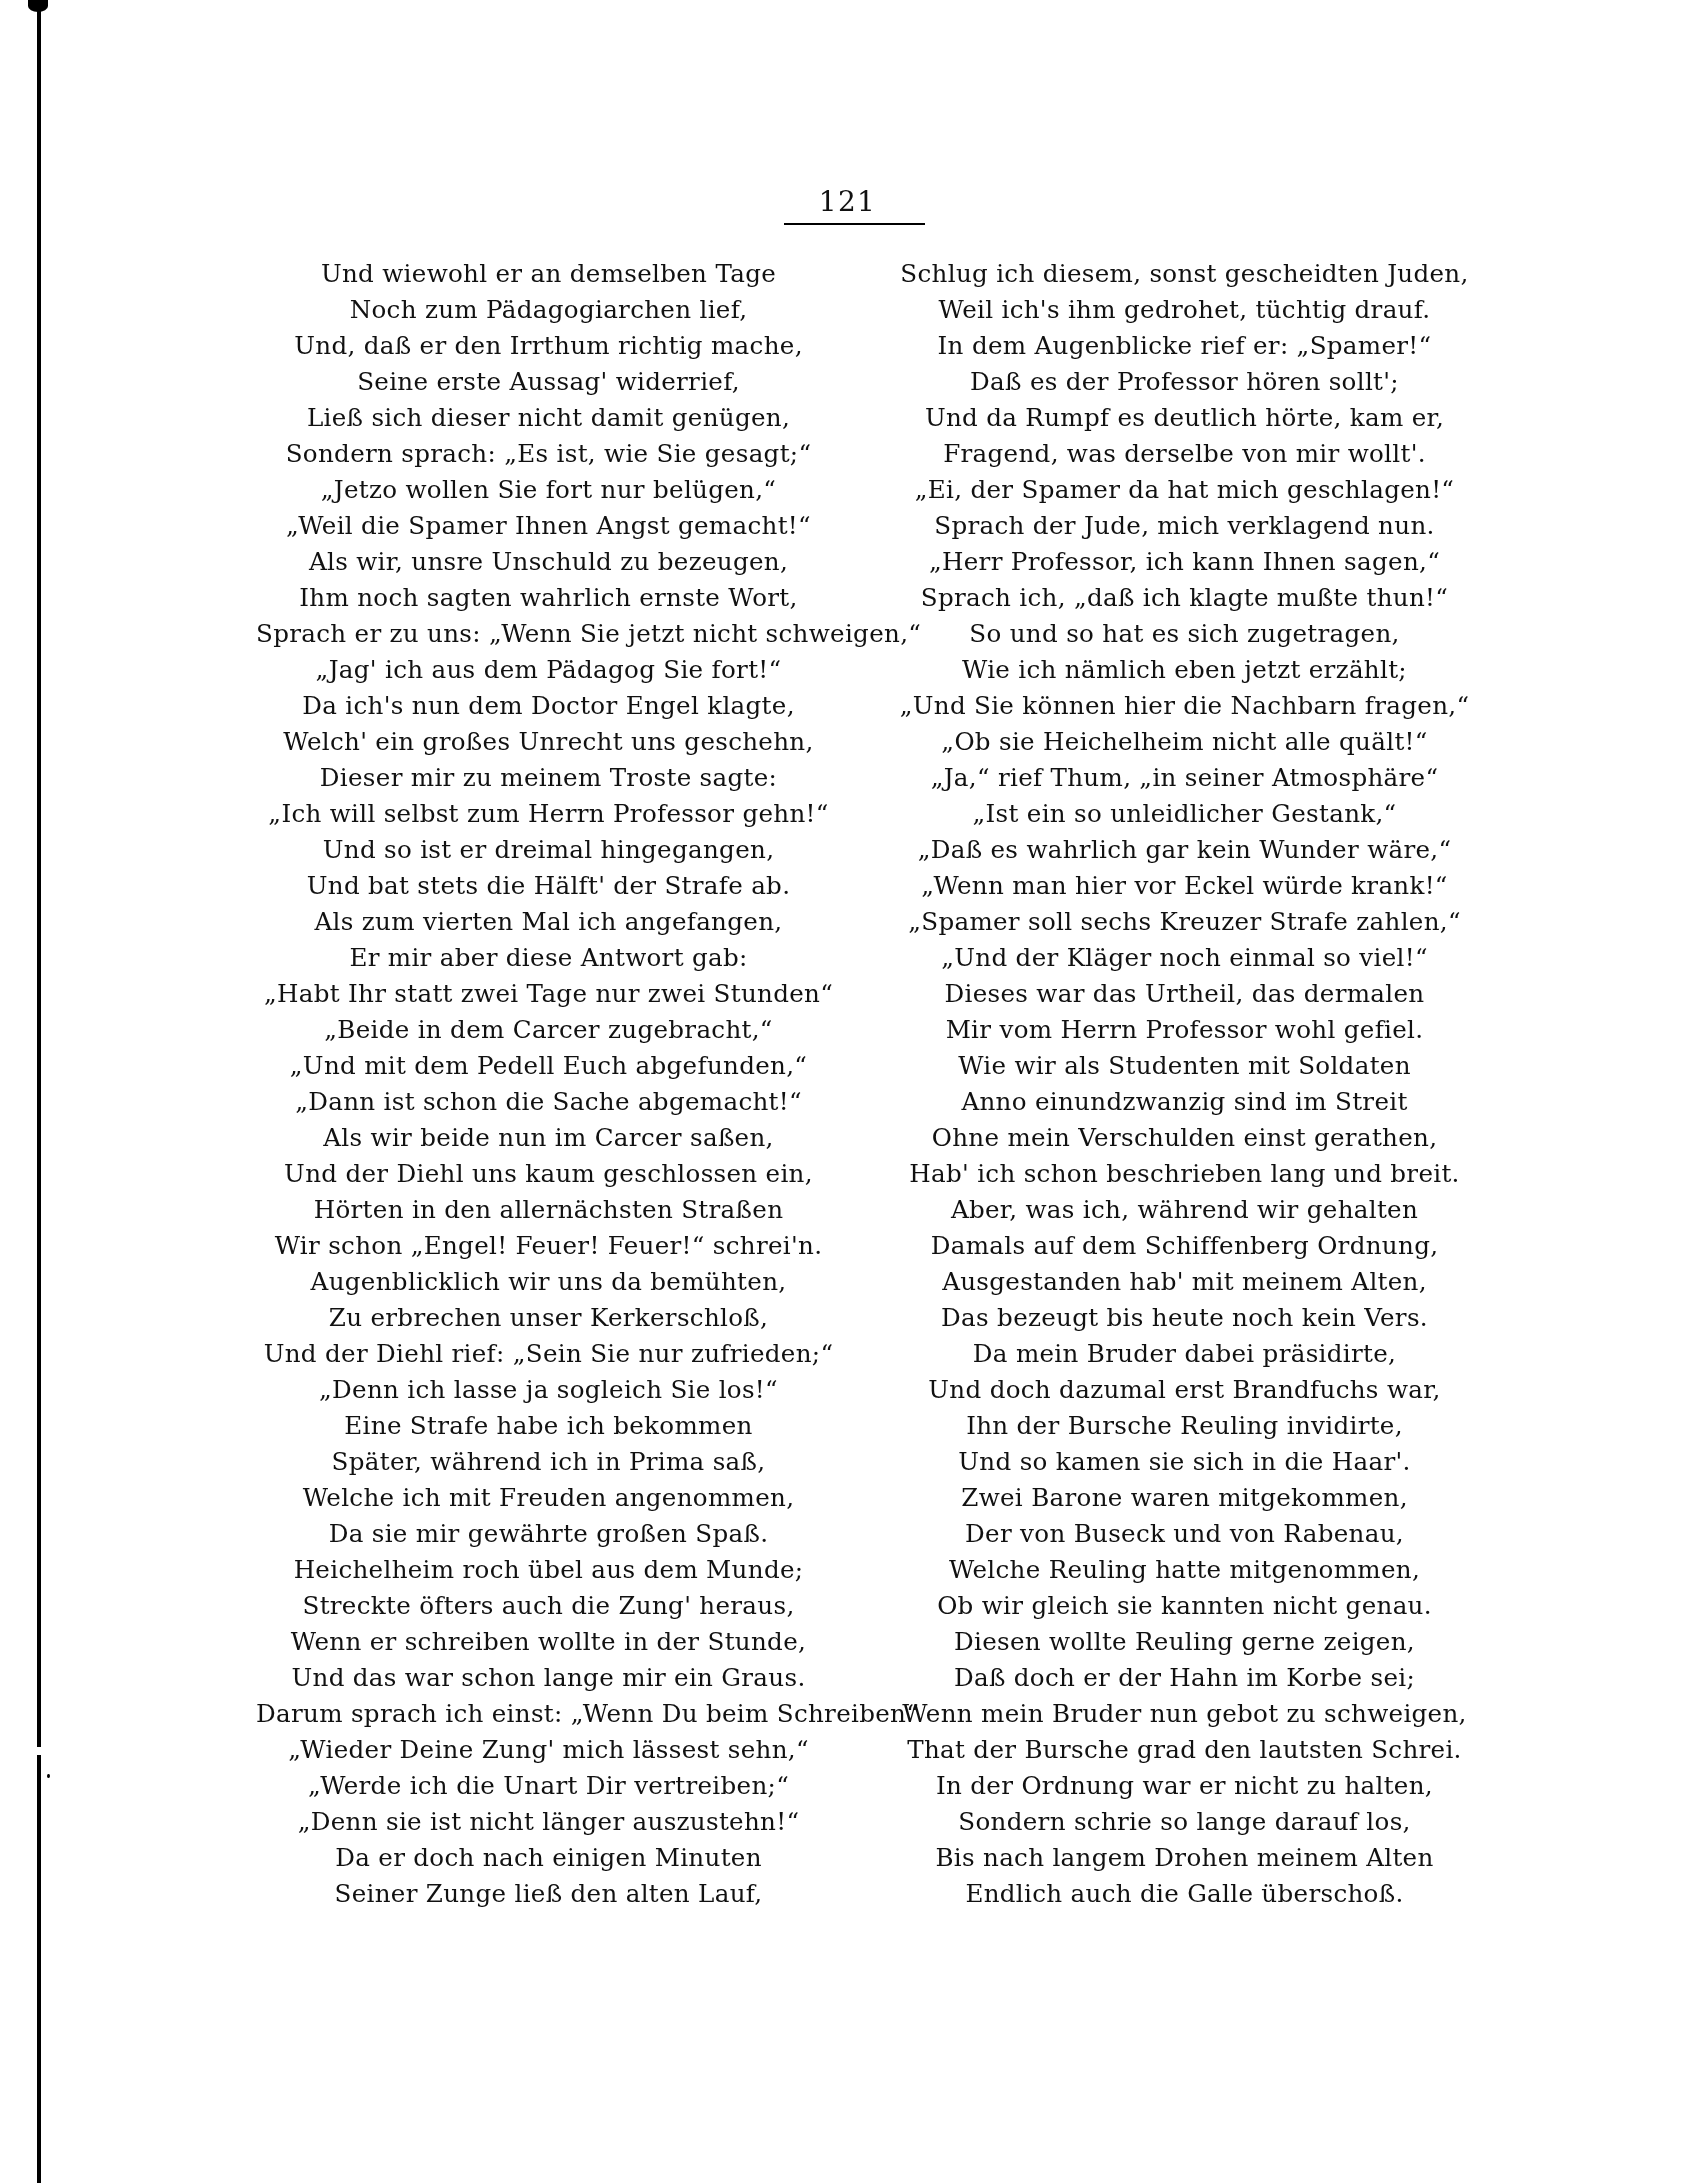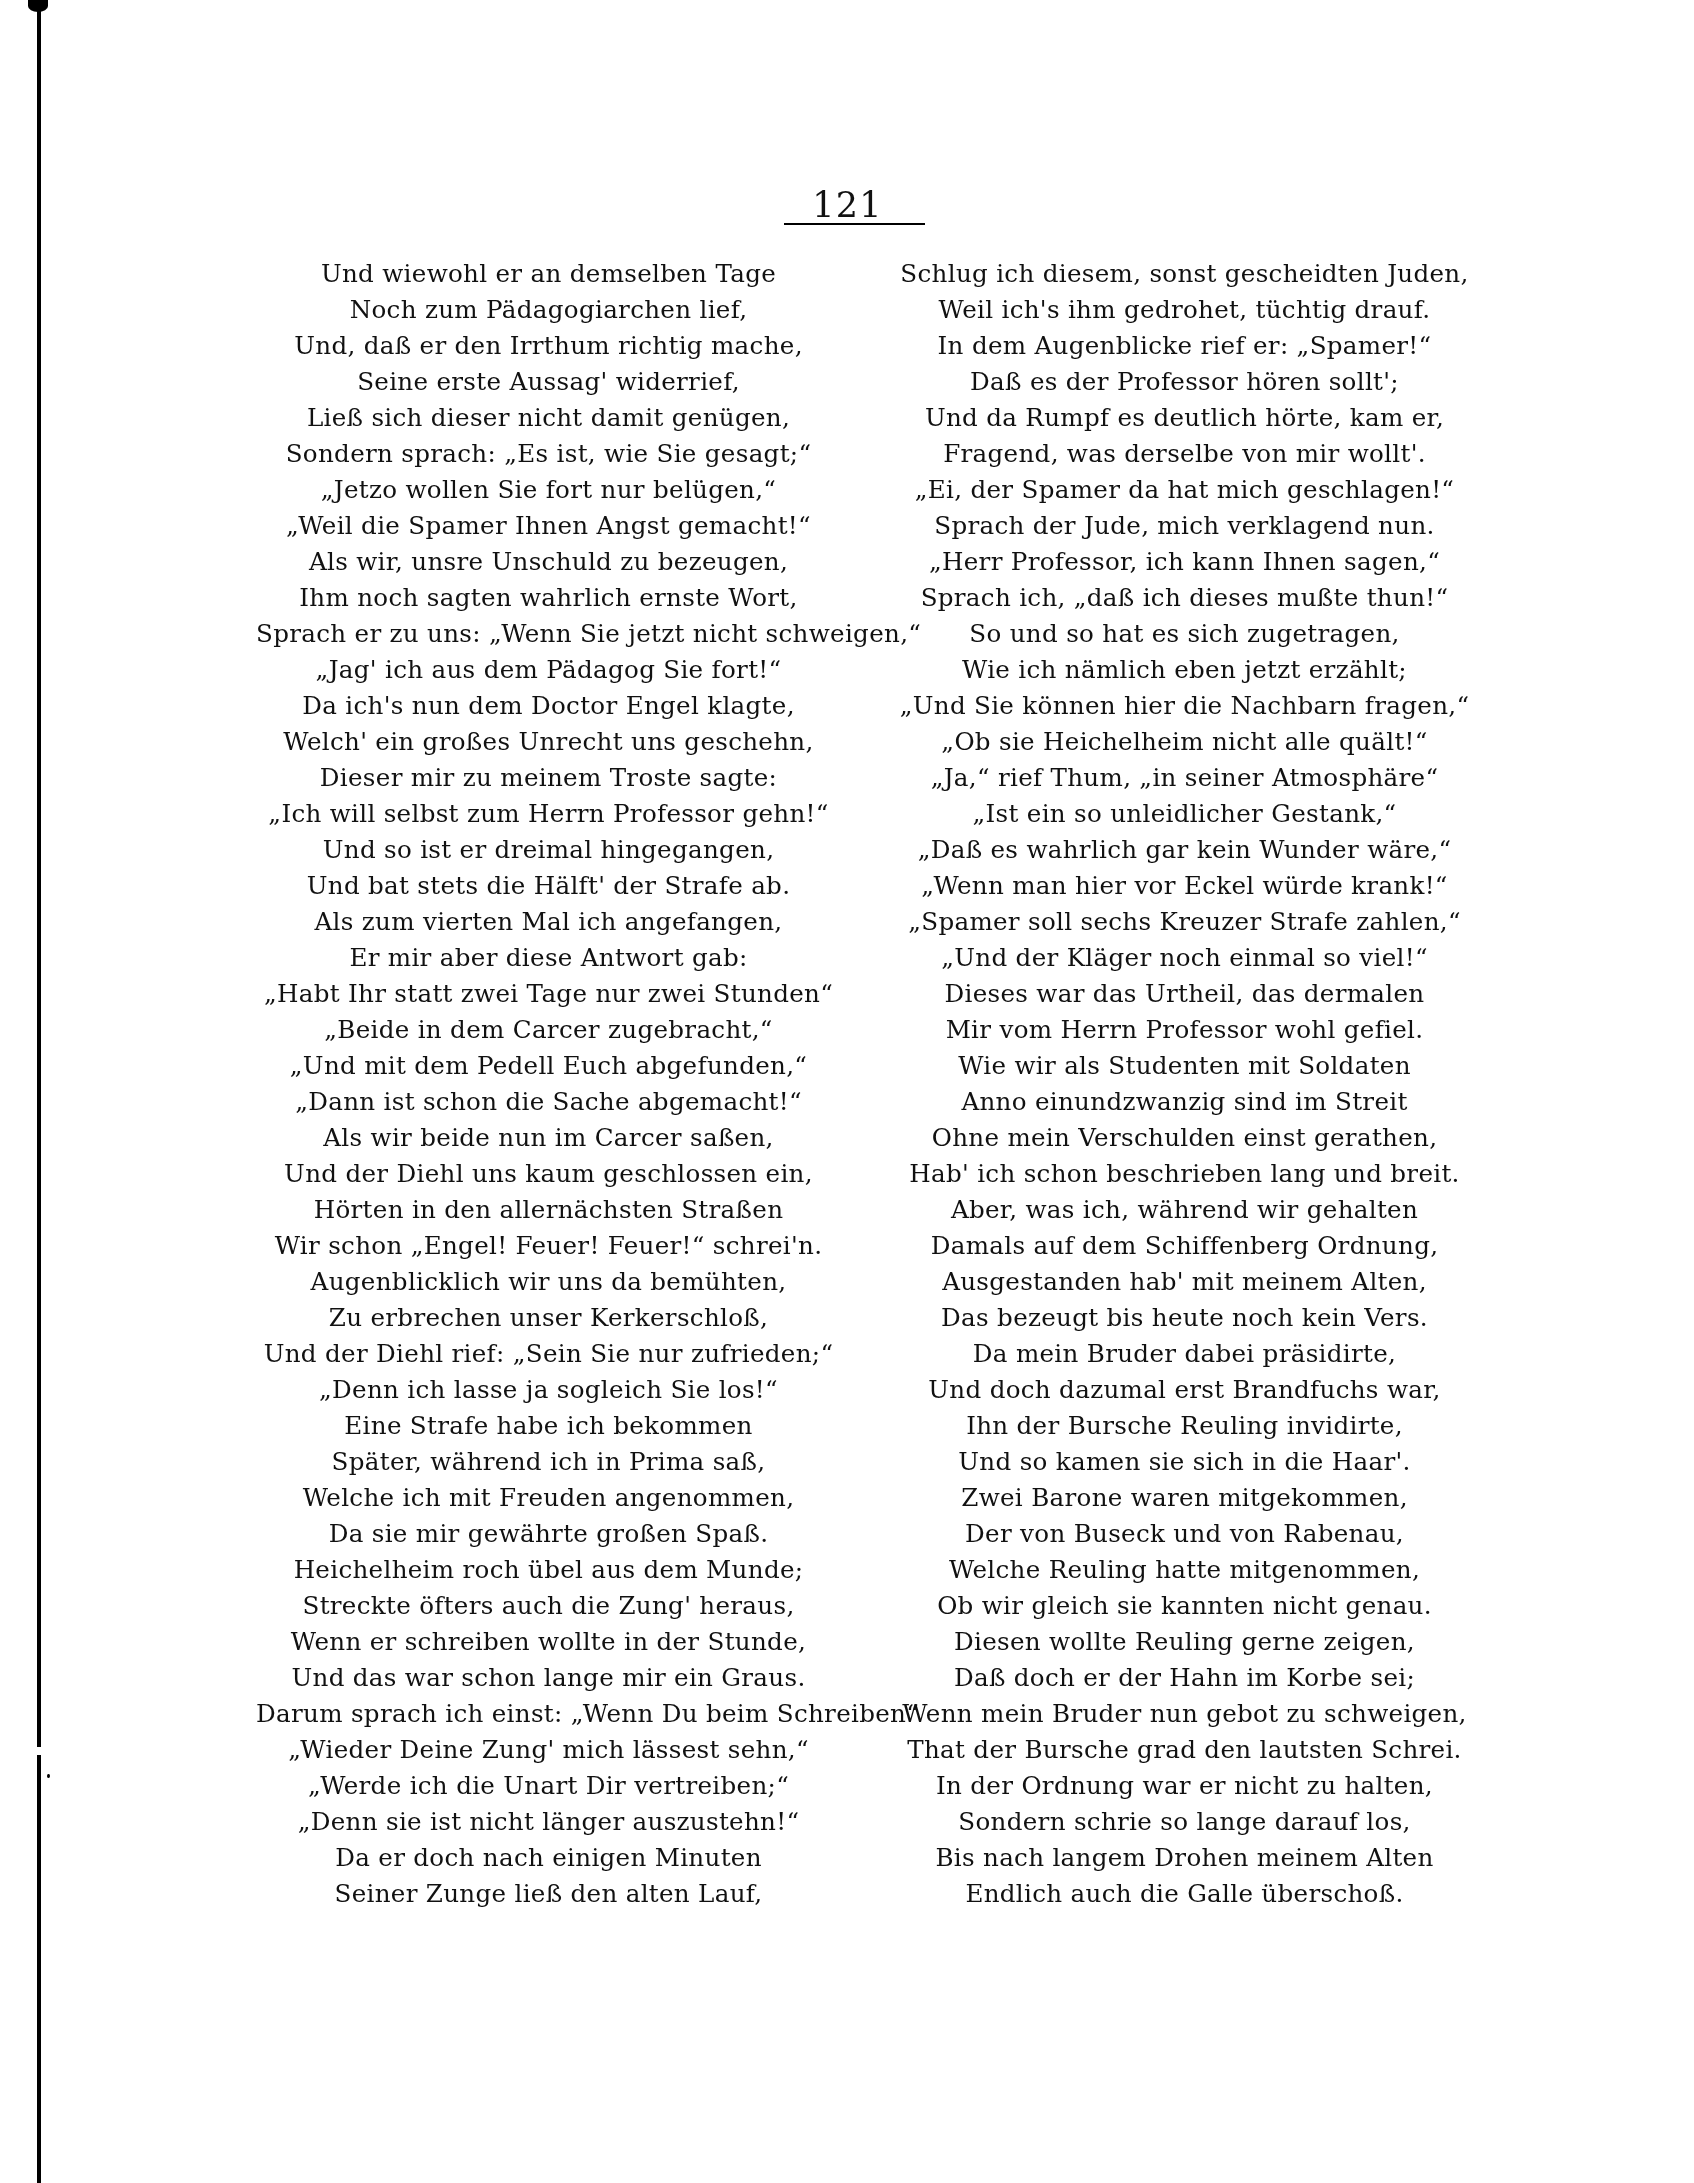--- a/index.html
+++ b/index.html
@@ -48,21 +48,21 @@
       height: 4px;
       background: #000000;
       border-radius: 50%;
     }
     .page-number {
       position: absolute;
       left: 781px;
       top: 185px;
       width: 133px;
       text-align: center;
-      font-size: 35px;
+      font-size: 28px;
       letter-spacing: 1.3px;
     }
     .page-rule {
       position: absolute;
       left: 784px;
       top: 223px;
       width: 141px;
       height: 2px;
       background: #000000;
     }
@@ -147,21 +147,21 @@
 <ul class="column right">
   <li class="verse">Schlug ich diesem, sonst gescheidten Juden,</li>
   <li class="verse">Weil ich's ihm gedrohet, tüchtig drauf.</li>
   <li class="verse">In dem Augenblicke rief er: „Spamer!“</li>
   <li class="verse">Daß es der Professor hören sollt';</li>
   <li class="verse">Und da Rumpf es deutlich hörte, kam er,</li>
   <li class="verse">Fragend, was derselbe von mir wollt'.</li>
   <li class="verse">„Ei, der Spamer da hat mich geschlagen!“</li>
   <li class="verse">Sprach der Jude, mich verklagend nun.</li>
   <li class="verse">„Herr Professor, ich kann Ihnen sagen,“</li>
-  <li class="verse">Sprach ich, „daß ich dieses mußte thun!“</li>
+  <li class="verse">Sprach ich, „daß ich klagte mußte thun!“</li>
   <li class="verse">So und so hat es sich zugetragen,</li>
   <li class="verse">Wie ich nämlich eben jetzt erzählt;</li>
   <li class="verse">„Und Sie können hier die Nachbarn fragen,“</li>
   <li class="verse">„Ob sie Heichelheim nicht alle quält!“</li>
   <li class="verse">„Ja,“ rief Thum, „in seiner Atmosphäre“</li>
   <li class="verse">„Ist ein so unleidlicher Gestank,“</li>
   <li class="verse">„Daß es wahrlich gar kein Wunder wäre,“</li>
   <li class="verse">„Wenn man hier vor Eckel würde krank!“</li>
   <li class="verse">„Spamer soll sechs Kreuzer Strafe zahlen,“</li>
   <li class="verse">„Und der Kläger noch einmal so viel!“</li>

